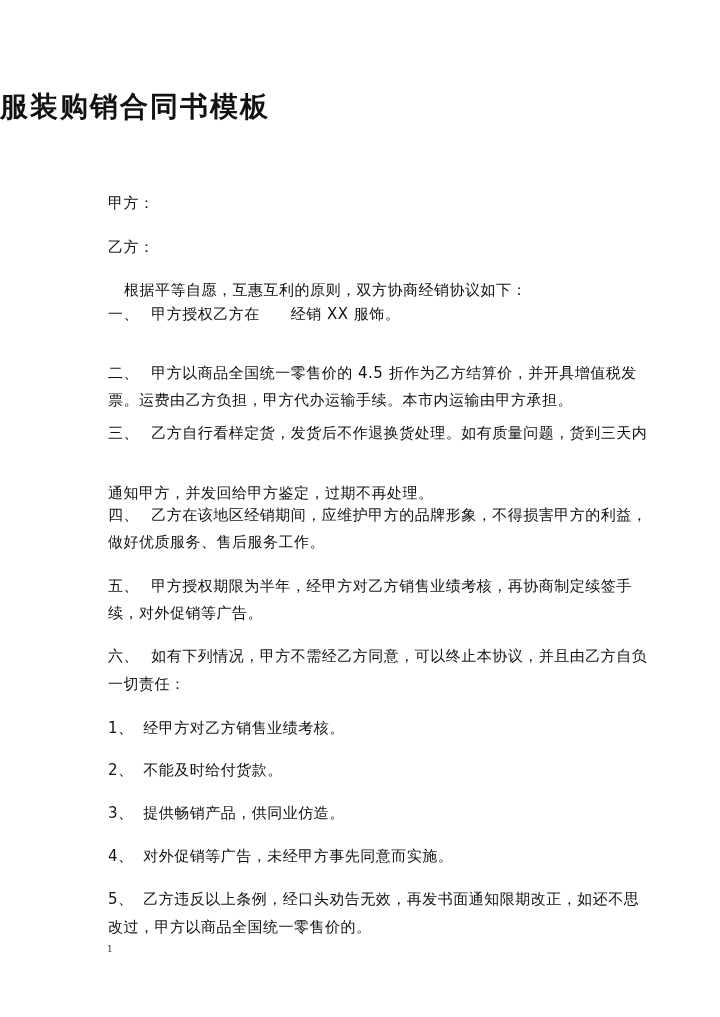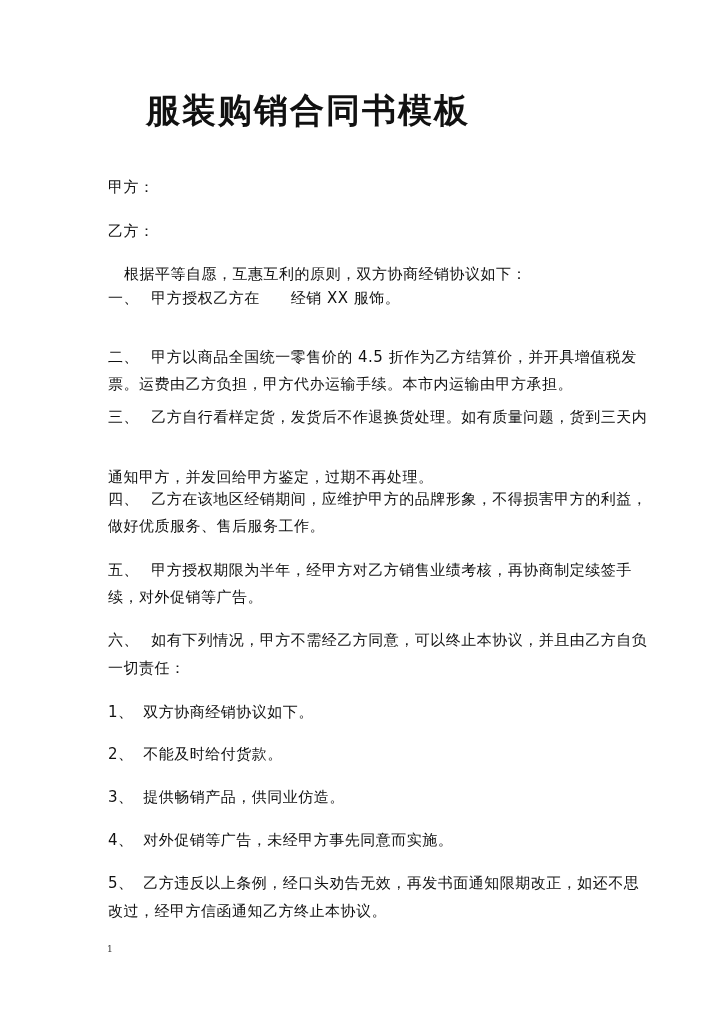--- a/index.html
+++ b/index.html
@@ -1,18 +1,18 @@
 <!DOCTYPE html>
 <html><head>
 <meta charset="utf-8">
 <style>
   html, body { margin: 0; padding: 0; background: #ffffff; }
   body { width: 720px; height: 1017px; position: relative; overflow: hidden; font-family: "DejaVu Sans", sans-serif; color: #111; }
-  .title { position: absolute; top: 88px; left: 0; width: 616px; text-align: center; font-size: 34px; font-weight: bold; letter-spacing: 2px; }
-  .line { position: absolute; left: 108px; font-size: 15px; white-space: nowrap; letter-spacing: 0.5px; }
+  .title { position: absolute; top: 88px; left: 0; width: 616px; text-align: left; font-size: 28px; font-weight: bold; letter-spacing: 2px; }
+  .line { position: absolute; left: 108px; font-size: 15px; white-space: nowrap; letter-spacing: 0.5px; margin-top: 16px; }
   .indent { left: 124px; }
   .label { display: inline-block; width: 38px; }
   .numlabel { display: inline-block; width: 30px; }
   .pagenum { position: absolute; left: 107px; top: 944px; font-size: 9px; font-family: "DejaVu Serif", serif; color: #333; }
 </style>
 </head>
 <body>
 
 <div>
   <div class="title">服装购销合同书模板</div>
@@ -51,34 +51,34 @@
   <div class="line" style="top:588px">续，对外促销等广告。</div>
 
   <div class="line" style="top:631px">
     <span class="label">六、</span>
     <span>如有下列情况，甲方不需经乙方同意，可以终止本协议，并且由乙方自负</span>
   </div>
   <div class="line" style="top:659px">一切责任：</div>
 
   <div class="line" style="top:703px">
     <span class="numlabel">1、</span>
-    <span>双方协商经销协议如下。</span>
+    <span>经甲方对乙方销售业绩考核。</span>
   </div>
   <div class="line" style="top:745px">
     <span class="numlabel">2、</span>
     <span>不能及时给付货款。</span>
   </div>
   <div class="line" style="top:788px">
     <span class="numlabel">3、</span>
     <span>提供畅销产品，供同业仿造。</span>
   </div>
   <div class="line" style="top:831px">
     <span class="numlabel">4、</span>
     <span>对外促销等广告，未经甲方事先同意而实施。</span>
   </div>
   <div class="line" style="top:874px">
     <span class="numlabel">5、</span>
     <span>乙方违反以上条例，经口头劝告无效，再发书面通知限期改正，如还不思</span>
   </div>
-  <div class="line" style="top:902px">改过，经甲方信函通知乙方终止本协议。</div>
+  <div class="line" style="top:902px">改过，甲方以商品全国统一零售价的。</div>
 
   <div class="pagenum">1</div>
 </div>
 
 </body></html>

